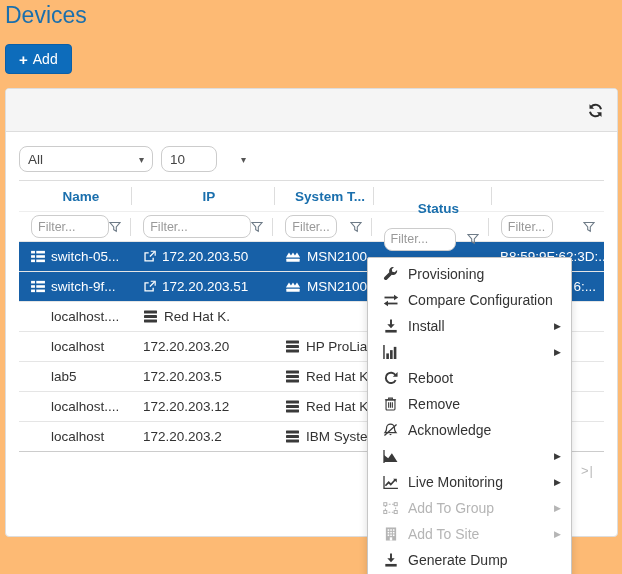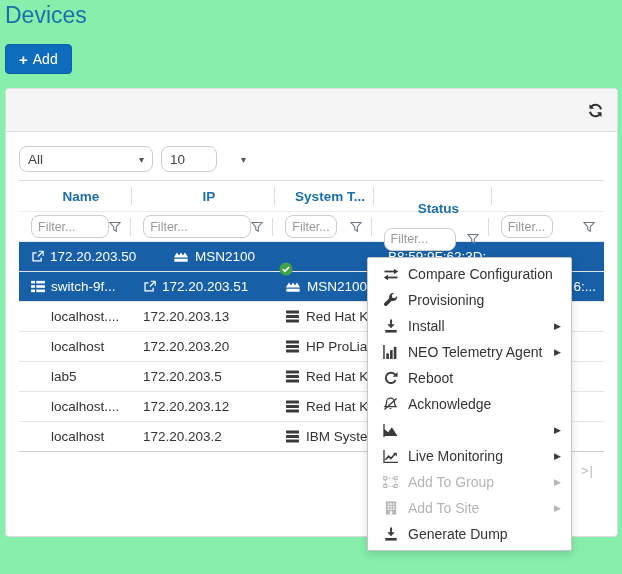--- a/index.html
+++ b/index.html
@@ -1,18 +1,18 @@
 <!DOCTYPE html>
 <html><head>
 <meta charset="utf-8">
 <style>
   html,body{margin:0;padding:0;}
   .screen{
     width:622px;height:574px;position:relative;overflow:hidden;
-    background:#86efac;font-family:"Liberation Sans",sans-serif;color:#333;
+    background:#fdba74;font-family:"Liberation Sans",sans-serif;color:#333;
   }
   
   .page-title{
     margin:2px 0 0 5px;font-size:23px;font-weight:500;color:#1a6fad;
   }
   
   .btn-add{
     display:inline-flex;align-items:center;gap:5px;margin:15px 0 0 5px;
     background:#0d6cbb;border:1px solid #0a5fa8;border-radius:4px;color:#fff;
     font-family:"Liberation Sans",sans-serif;font-size:14px;padding:0 13px;height:30px;cursor:pointer;
@@ -180,100 +180,110 @@
             <input class="w52b" placeholder="Filter..." style="">
             <span class="funnel">
               <svg width="12" height="12" viewBox="0 0 12 12">
                   <path d="M1 1.5h10L7.3 6v4.3L4.7 8.6V6z" fill="none" stroke="currentColor" stroke-width="1.1"></path>
                 </svg>
             </span>
           </div>
         </div>
 
         <div class="trow selected">
-          <div class="c2">
-            <span class="cell-icon">
-              <svg width="13" height="13" viewBox="0 0 16 16" fill="none" stroke="currentColor" stroke-width="1.6">
-                  <path d="M12.5 9.5v4h-10v-10H7"></path>
-                  <path d="M9.5 1.5H15V7" stroke-width="1.4"></path>
-                  <path d="M14.5 2L8.5 8"></path>
-                </svg>
-            </span>
-            <span>172.20.203.50</span>
-          </div>
-          <div class="c3">
-            <span class="cell-icon">
-              <svg width="16" height="13" viewBox="0 0 18 14" fill="currentColor">
-                  <path d="M1 8L4.5 2.5l2.2 3.3 2.3-3.3 2.2 3.3 2.3-3.3L17 8z"></path>
-                  <rect x="1.5" y="9.5" width="15" height="3.4" rx="0.6"></rect>
-                </svg>
-            </span>
-            <span>MSN2100</span>
-          </div>
-          <div class="c4">
-            <span class="cell-icon" style="margin-left:8px;">
-              <svg width="14" height="14" viewBox="0 0 16 16">
-                  <circle cx="8" cy="8" r="7.5" fill="#43a047"></circle>
-                  <path d="M4.4 8.3l2.4 2.4 4.8-5" stroke="#fff" stroke-width="1.8" fill="none"></path>
-                </svg>
-            </span>
-          </div>
-          <div class="c5">
-            <span>B8:59:9F:62:3D:...</span>
-          </div>
-        </div>
-
-        <div class="trow selected">
           <div class="c1">
             <span class="cell-icon">
               <svg width="14" height="13" viewBox="0 0 16 15" fill="currentColor">
                   <rect x="0" y="1" width="4.5" height="3"></rect>
                   <rect x="6" y="1" width="10" height="3"></rect>
                   <rect x="0" y="6" width="4.5" height="3"></rect>
                   <rect x="6" y="6" width="10" height="3"></rect>
                   <rect x="0" y="11" width="4.5" height="3"></rect>
                   <rect x="6" y="11" width="10" height="3"></rect>
                 </svg>
             </span>
-            <span>switch-9f...</span>
+            <span>switch-05...</span>
           </div>
           <div class="c2">
             <span class="cell-icon">
               <svg width="13" height="13" viewBox="0 0 16 16" fill="none" stroke="currentColor" stroke-width="1.6">
                   <path d="M12.5 9.5v4h-10v-10H7"></path>
                   <path d="M9.5 1.5H15V7" stroke-width="1.4"></path>
                   <path d="M14.5 2L8.5 8"></path>
                 </svg>
             </span>
-            <span>172.20.203.51</span>
+            <span>172.20.203.50</span>
           </div>
           <div class="c3">
             <span class="cell-icon">
               <svg width="16" height="13" viewBox="0 0 18 14" fill="currentColor">
                   <path d="M1 8L4.5 2.5l2.2 3.3 2.3-3.3 2.2 3.3 2.3-3.3L17 8z"></path>
                   <rect x="1.5" y="9.5" width="15" height="3.4" rx="0.6"></rect>
                 </svg>
             </span>
             <span>MSN2100</span>
           </div>
+          <div class="c4">
+            <span class="cell-icon" style="margin-left:8px;">
+              <svg width="14" height="14" viewBox="0 0 16 16">
+                  <circle cx="8" cy="8" r="7.5" fill="#43a047"></circle>
+                  <path d="M4.4 8.3l2.4 2.4 4.8-5" stroke="#fff" stroke-width="1.8" fill="none"></path>
+                </svg>
+            </span>
+          </div>
+          <div class="c5">
+            <span>B8:59:9F:62:3D:...</span>
+          </div>
+        </div>
+
+        <div class="trow selected">
+          <div class="c1">
+            <span class="cell-icon">
+              <svg width="14" height="13" viewBox="0 0 16 15" fill="currentColor">
+                  <rect x="0" y="1" width="4.5" height="3"></rect>
+                  <rect x="6" y="1" width="10" height="3"></rect>
+                  <rect x="0" y="6" width="4.5" height="3"></rect>
+                  <rect x="6" y="6" width="10" height="3"></rect>
+                  <rect x="0" y="11" width="4.5" height="3"></rect>
+                  <rect x="6" y="11" width="10" height="3"></rect>
+                </svg>
+            </span>
+            <span>switch-9f...</span>
+          </div>
+          <div class="c2">
+            <span class="cell-icon">
+              <svg width="13" height="13" viewBox="0 0 16 16" fill="none" stroke="currentColor" stroke-width="1.6">
+                  <path d="M12.5 9.5v4h-10v-10H7"></path>
+                  <path d="M9.5 1.5H15V7" stroke-width="1.4"></path>
+                  <path d="M14.5 2L8.5 8"></path>
+                </svg>
+            </span>
+            <span>172.20.203.51</span>
+          </div>
+          <div class="c3">
+            <span class="cell-icon">
+              <svg width="16" height="13" viewBox="0 0 18 14" fill="currentColor">
+                  <path d="M1 8L4.5 2.5l2.2 3.3 2.3-3.3 2.2 3.3 2.3-3.3L17 8z"></path>
+                  <rect x="1.5" y="9.5" width="15" height="3.4" rx="0.6"></rect>
+                </svg>
+            </span>
+            <span>MSN2100</span>
+          </div>
           <div class="c4"></div>
           <div class="c5 mac-partial">
             <span>6:...</span>
           </div>
         </div>
 
         <div class="trow">
           <div class="c1">
               <span class="cell-icon ph">
                 <svg width="14" height="13" viewBox="0 0 16 15"></svg>
               </span>
               <span>localhost....</span>
-            </div>
-          <div class="c2">
-              <span>172.20.203.13</span>
             </div>
           <div class="c3">
             <span class="cell-icon" style="color:#3a3a3a;">
               <svg width="15" height="13" viewBox="0 0 16 14" fill="currentColor">
                   <rect x="1" y="0.5" width="14" height="3.4" rx="0.5"></rect>
                   <rect x="1" y="5.3" width="14" height="3.4" rx="0.5"></rect>
                   <rect x="1" y="10.1" width="14" height="3.4" rx="0.5"></rect>
                 </svg>
             </span>
             <span>Red Hat K...</span>
@@ -382,69 +392,79 @@
       <div class="pager">
         <span class="pager-last">&gt;|</span>
       </div>
     </div>
   </div>
 
   
   <ul class="context-menu">
     <li class="menu-item">
       <span class="mi-icon">
+        <svg width="15" height="15" viewBox="0 0 16 16">
+            <path d="M15 3.2a4.3 4.3 0 0 1-5.6 5L4.3 13.3a1.9 1.9 0 1 1-2.7-2.7l5.1-5.1A4.3 4.3 0 0 1 11.7.1L9.4 2.4l.5 2.6 2.6.5z" fill="currentColor"></path>
+          </svg>
+      </span>
+
+      <span class="mi-label">Provisioning</span>
+    </li>
+    <li class="menu-item">
+      <span class="mi-icon">
         <svg width="16" height="13" viewBox="0 0 16 13">
             <path d="M1.5 3.5h10" stroke="currentColor" stroke-width="1.8"></path>
             <polygon points="11,0.8 15.2,3.5 11,6.2" fill="currentColor"></polygon>
             <path d="M14.5 9.5h-10" stroke="currentColor" stroke-width="1.8"></path>
             <polygon points="5,6.8 0.8,9.5 5,12.2" fill="currentColor"></polygon>
           </svg>
       </span>
       <span class="mi-label">Compare Configuration</span>
     </li>
     <li class="menu-item">
       <span class="mi-icon">
-        <svg width="15" height="15" viewBox="0 0 16 16">
-            <path d="M15 3.2a4.3 4.3 0 0 1-5.6 5L4.3 13.3a1.9 1.9 0 1 1-2.7-2.7l5.1-5.1A4.3 4.3 0 0 1 11.7.1L9.4 2.4l.5 2.6 2.6.5z" fill="currentColor"></path>
-          </svg>
-      </span>
-
-      <span class="mi-label">Provisioning</span>
-    </li>
-    <li class="menu-item">
-      <span class="mi-icon">
         <svg width="14" height="14" viewBox="0 0 16 16">
             <path d="M8 0.5v6.5" stroke="currentColor" stroke-width="2.2"></path>
             <polygon points="3.8,6 12.2,6 8,10.5" fill="currentColor"></polygon>
             <path d="M1.5 12.5h13v3h-13z" fill="currentColor"></path>
           </svg>
       </span>
       <span class="mi-label">Install</span>
       <span class="mi-caret">▶</span>
     </li>
     <li class="menu-item">
       <span class="mi-icon">
         <svg width="15" height="14" viewBox="0 0 16 15">
             <path d="M1 0v15" stroke="currentColor" stroke-width="1.6"></path>
             <rect x="3.5" y="9" width="2.8" height="6" fill="currentColor"></rect>
             <rect x="7.5" y="5.5" width="2.8" height="9.5" fill="currentColor"></rect>
             <rect x="11.5" y="2" width="2.8" height="13" fill="currentColor"></rect>
           </svg>
       </span>
-      <span class="mi-label">NEO Telemetry Agent</span>
       <span class="mi-caret">▶</span>
     </li>
     <li class="menu-item">
       <span class="mi-icon">
         <svg width="14" height="14" viewBox="0 0 16 16">
             <path d="M13.3 10.4A5.9 5.9 0 1 1 13 4.7" fill="none" stroke="currentColor" stroke-width="2.2"></path>
             <polygon points="15.5,1.2 15.5,6.6 10.1,6.6" fill="currentColor"></polygon>
           </svg>
       </span>
       <span class="mi-label">Reboot</span>
+    </li>
+    <li class="menu-item">
+      <span class="mi-icon">
+        <svg width="13" height="14" viewBox="0 0 14 15" fill="none" stroke="currentColor" stroke-width="1.2">
+            <path d="M1 3h12"></path>
+            <path d="M5 3V1.2h4V3"></path>
+            <rect x="2.2" y="3" width="9.6" height="11" rx="1"></rect>
+            <path d="M5 5.5v6M7 5.5v6M9 5.5v6"></path>
+          </svg>
+      </span>
+      <span class="mi-label">Remove</span>
     </li>
     <li class="menu-item">
       <span class="mi-icon">
         <svg width="15" height="14" viewBox="0 0 16 15">
             <path d="M8 1.2a4.2 4.2 0 0 1 4.2 4.2c0 3.2 1.6 4.8 1.6 4.8H2.2s1.6-1.6 1.6-4.8A4.2 4.2 0 0 1 8 1.2z" fill="none" stroke="currentColor" stroke-width="1.3"></path>
             <path d="M6.8 11.8h2.4a1.2 1.2 0 0 1-2.4 0z" fill="currentColor"></path>
             <path d="M1.5 13.5l13-12" stroke="currentColor" stroke-width="1.4"></path>
           </svg>
       </span>
       <span class="mi-label">Acknowledge</span>

